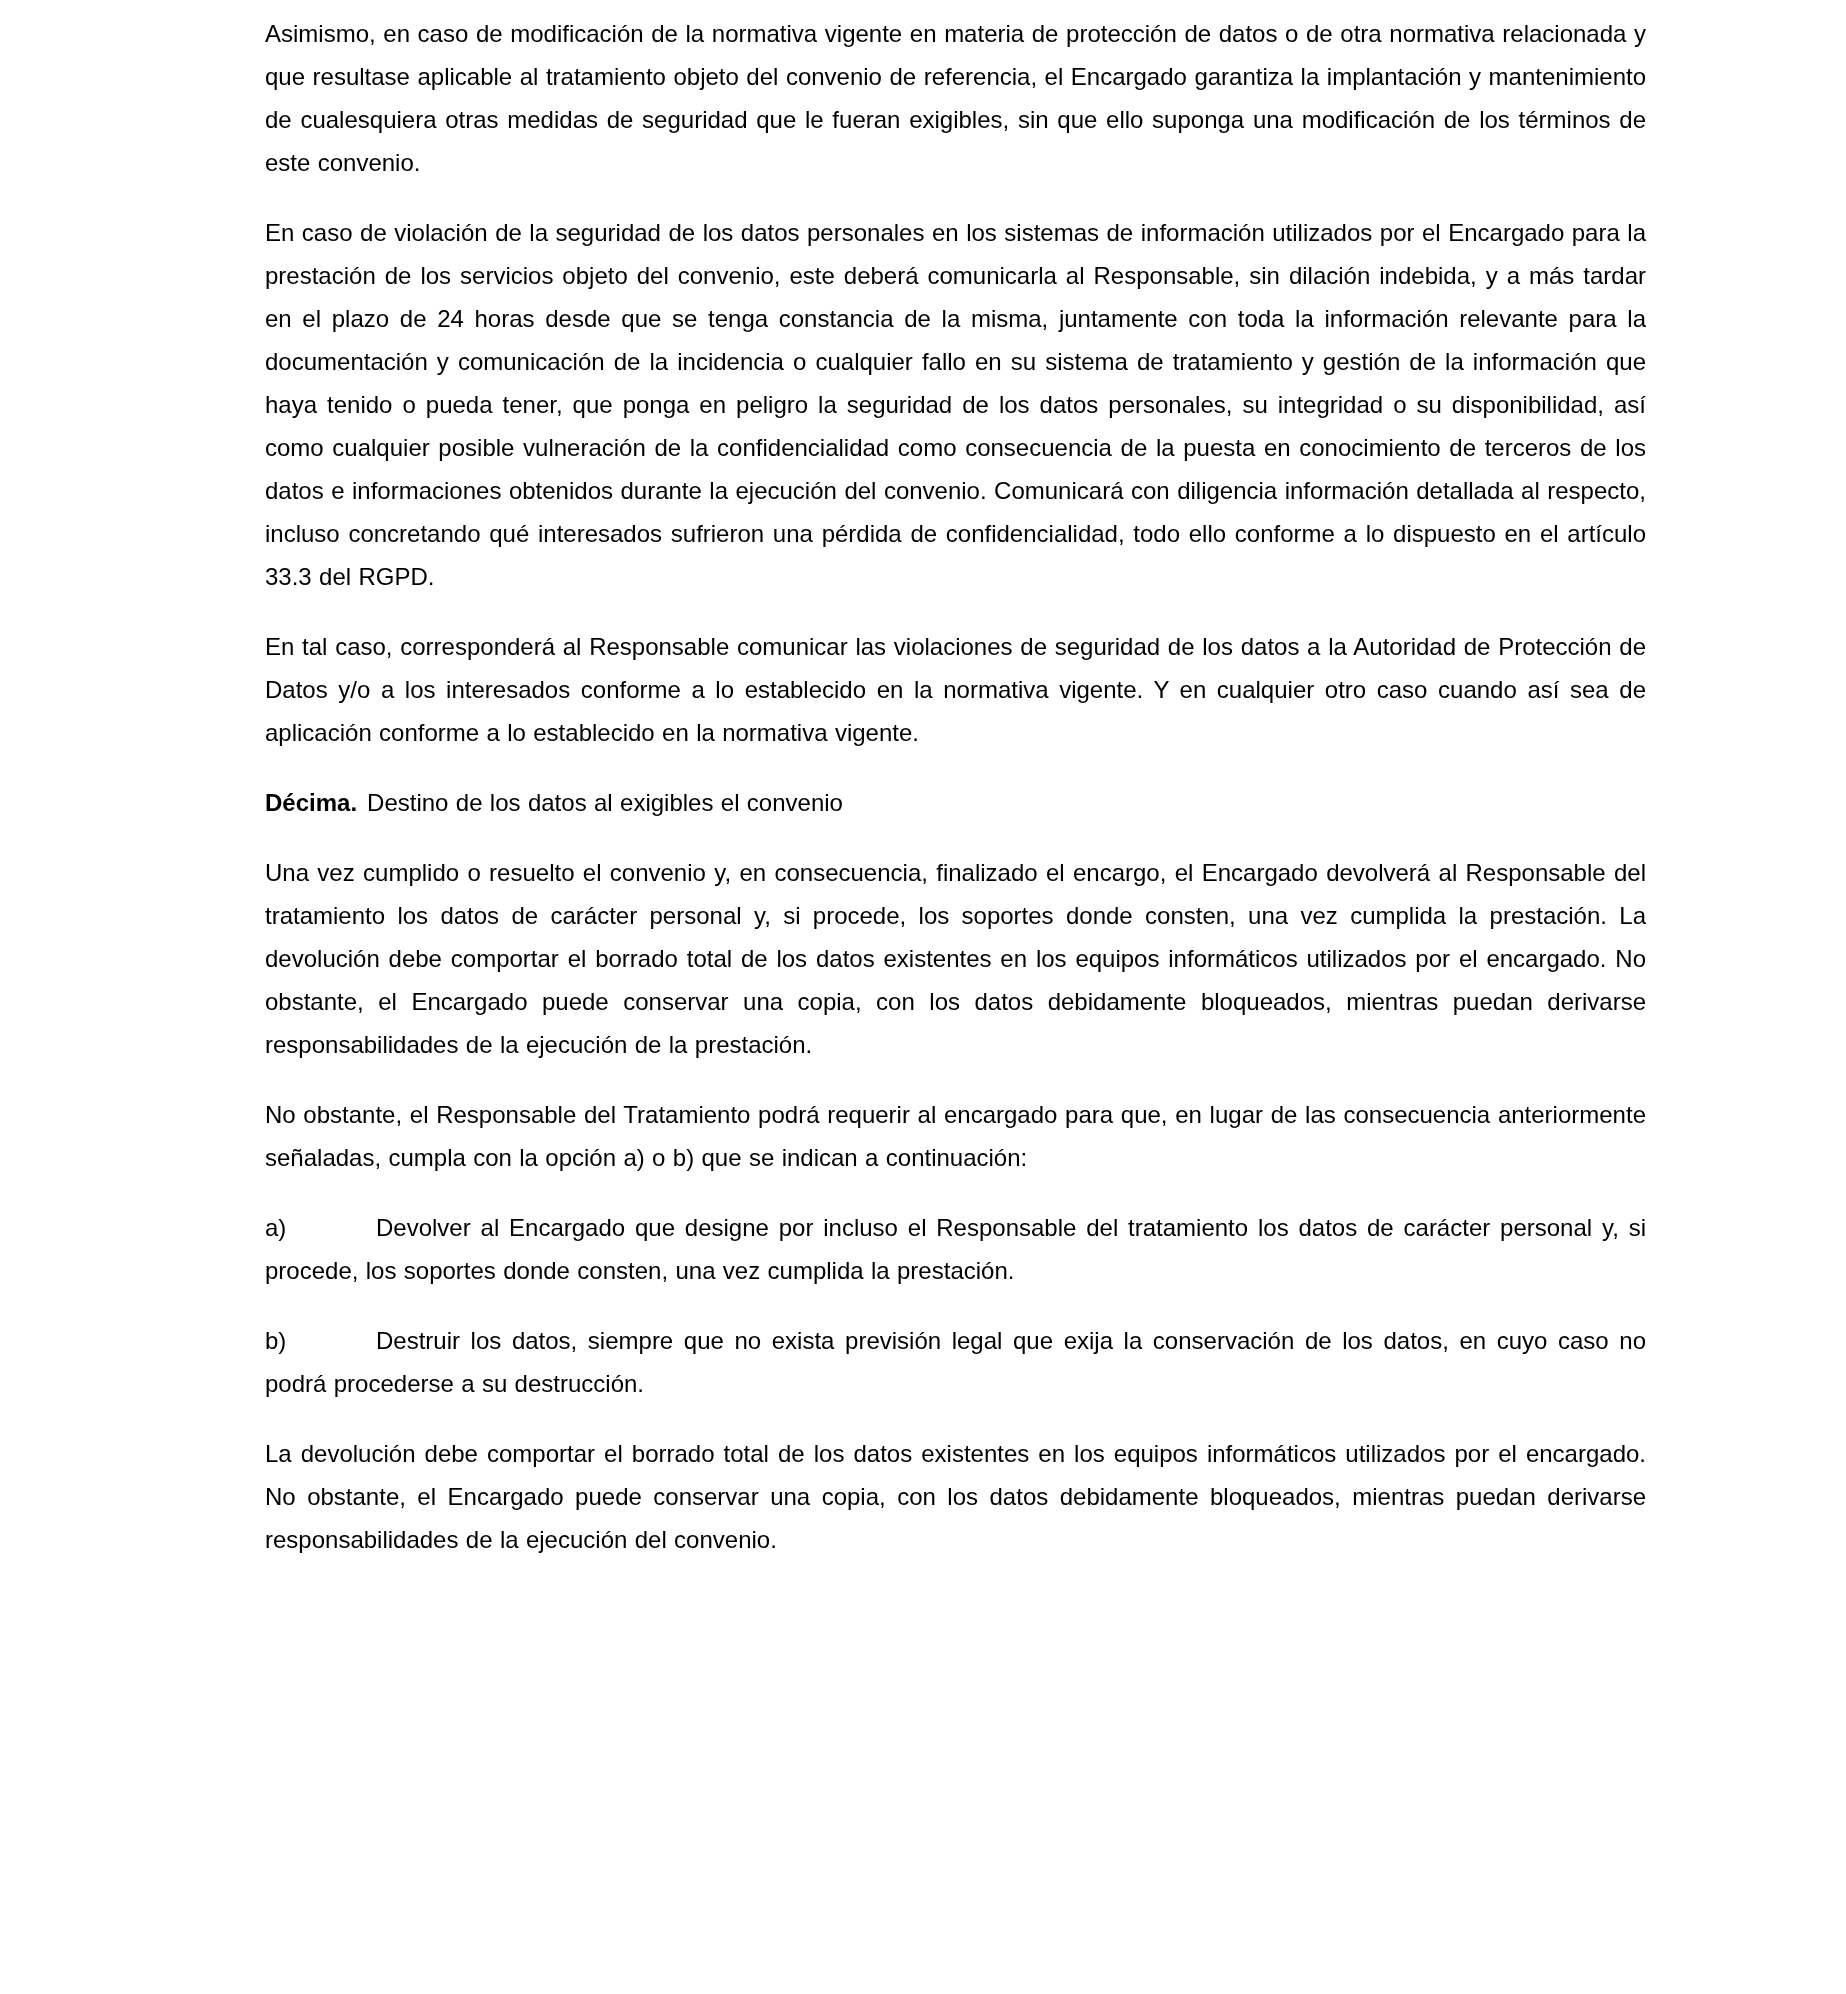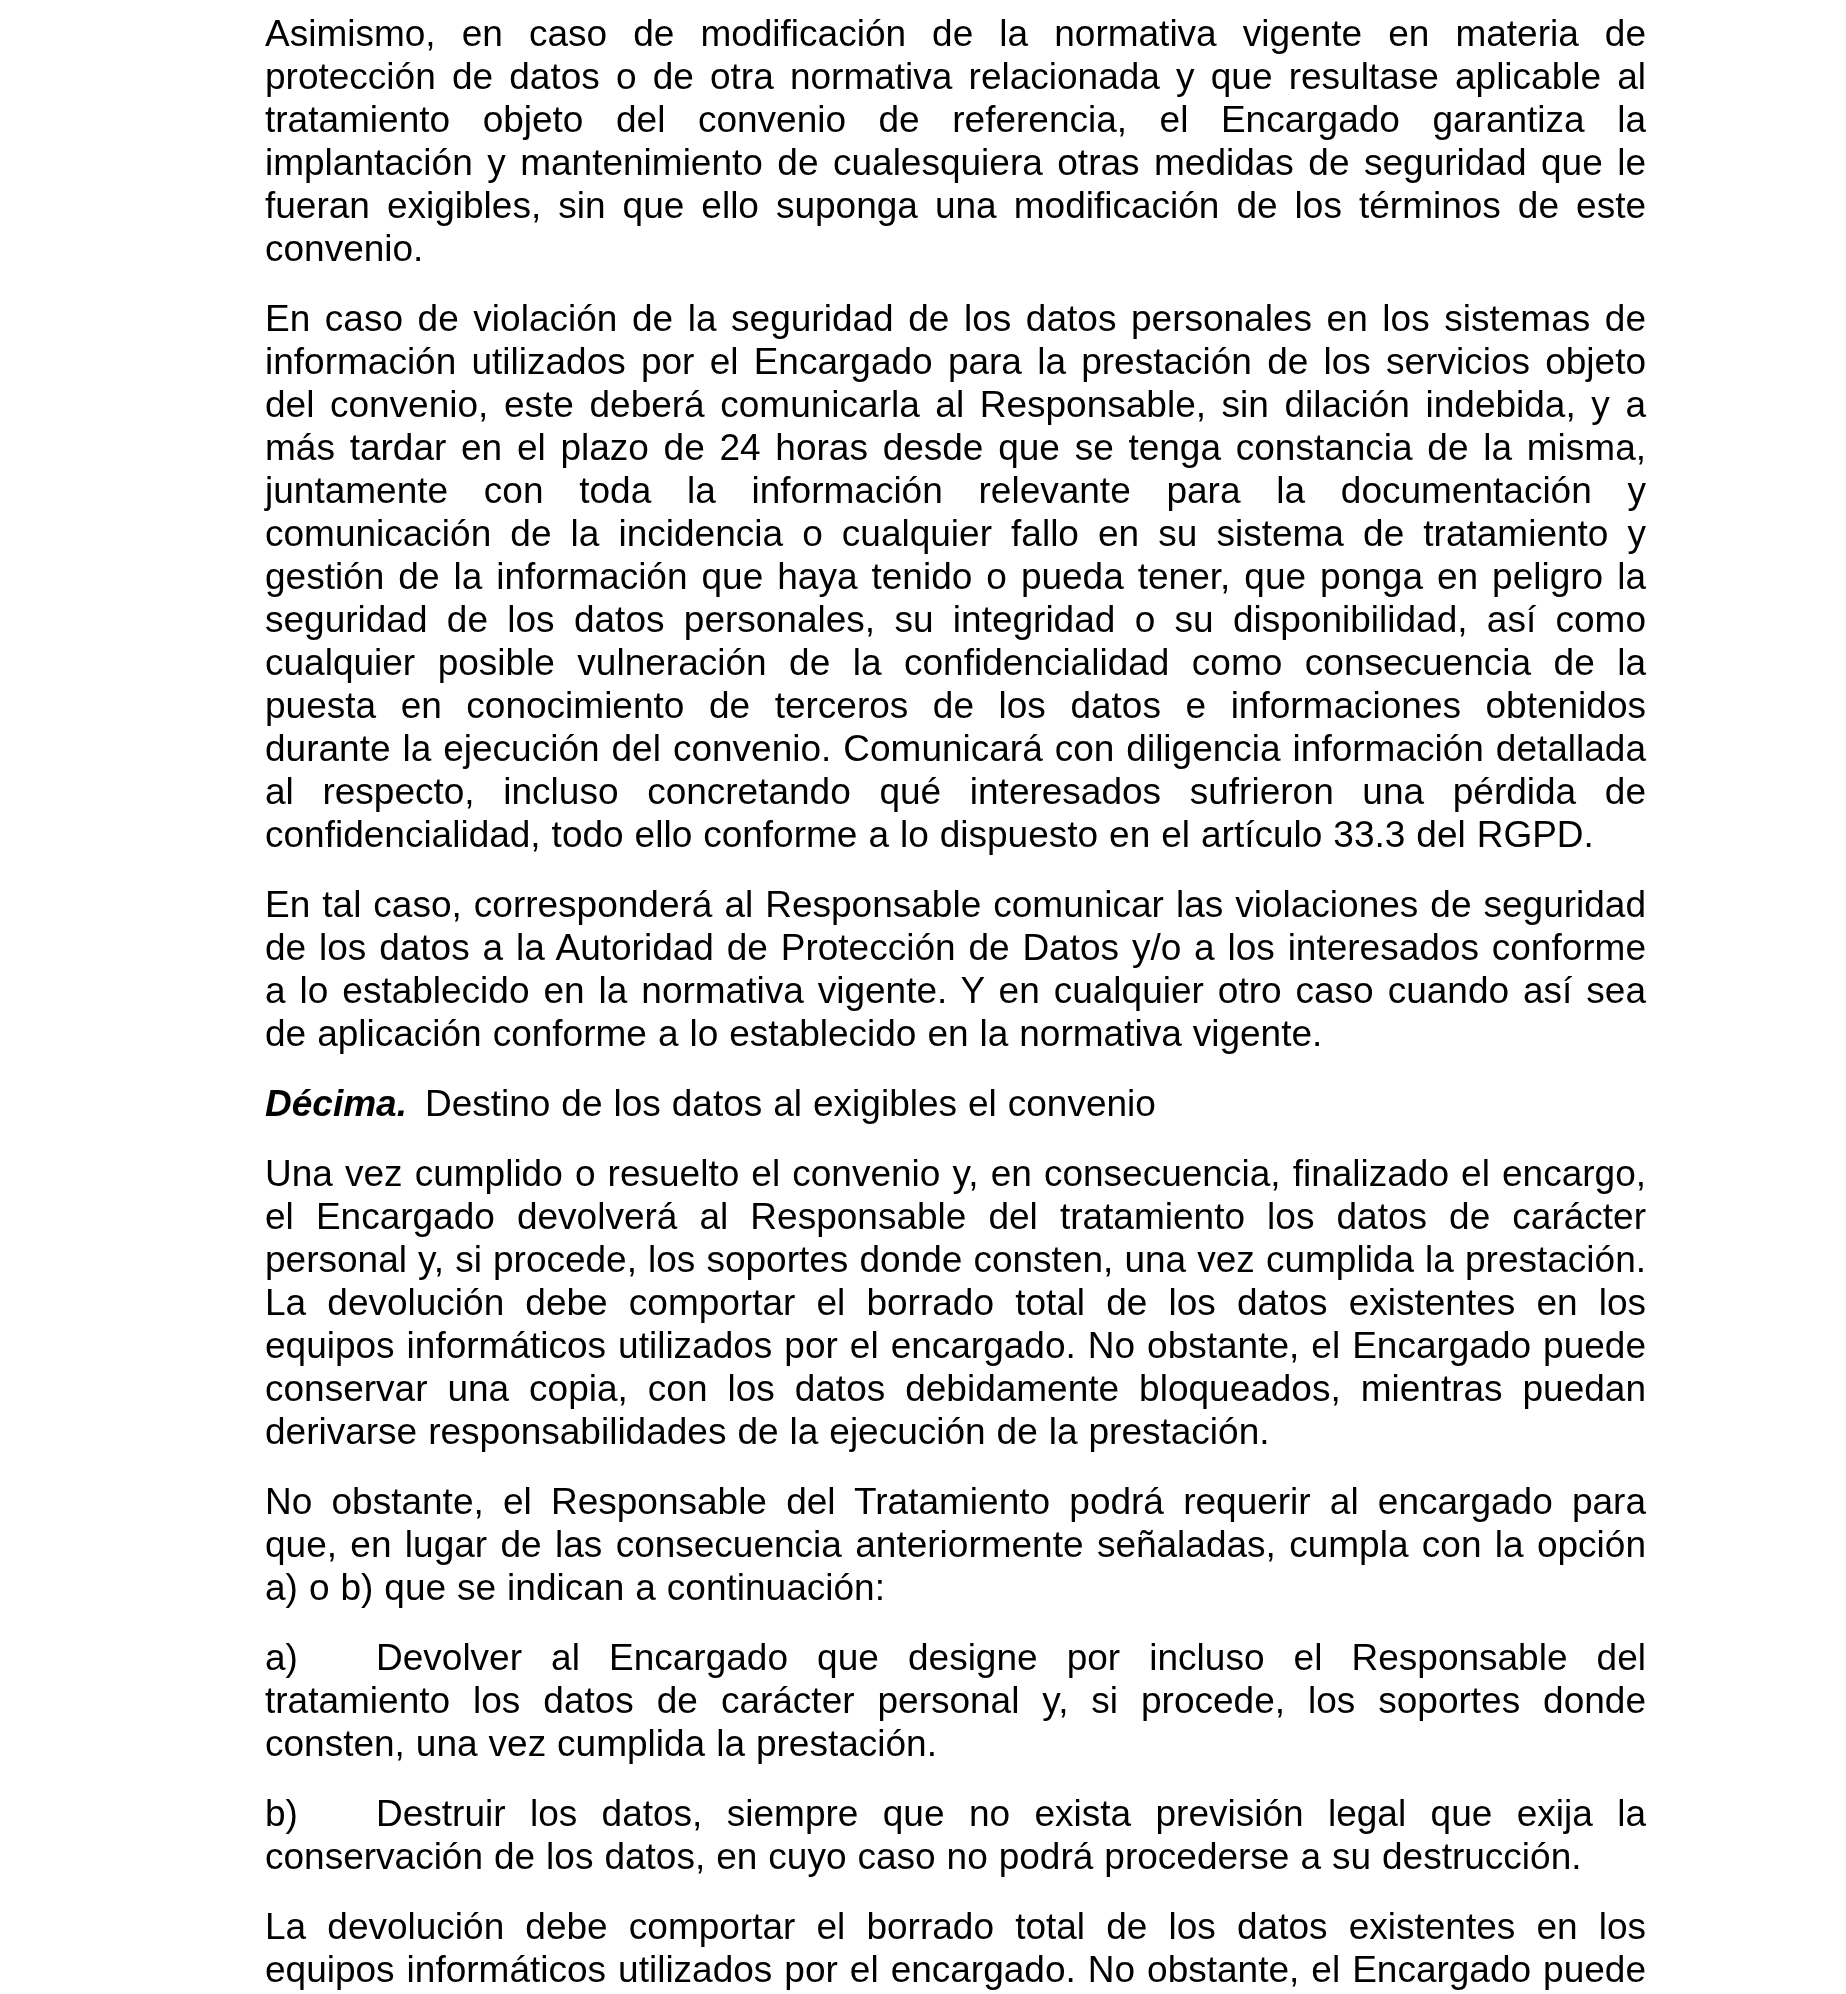--- a/index.html
+++ b/index.html
@@ -14,35 +14,34 @@
   }
   .page {
     box-sizing: border-box;
     width: 1846px;
     height: 1995px;
     padding: 12px 200px 0 265px;
     background: #ffffff;
   }
   .para {
     font-family: "Liberation Sans", sans-serif;
-    font-size: 37px;
+    font-size: 24px;
     line-height: 43px;
     color: #000000;
     text-align: justify;
     text-justify: inter-word;
     margin: 0 0 27px 0;
     word-spacing: 0.7px;
   }
   .heading {
     text-align: left;
   }
   .heading .lead {
     font-weight: bold;
-    margin-right: 18px;
-    font-style: italic;
+    margin-right: 10px;
   }
   .list-marker {
     display: inline-block;
     width: 111px;
     vertical-align: baseline;
   }
 </style>
 </head>
 <body>
 

